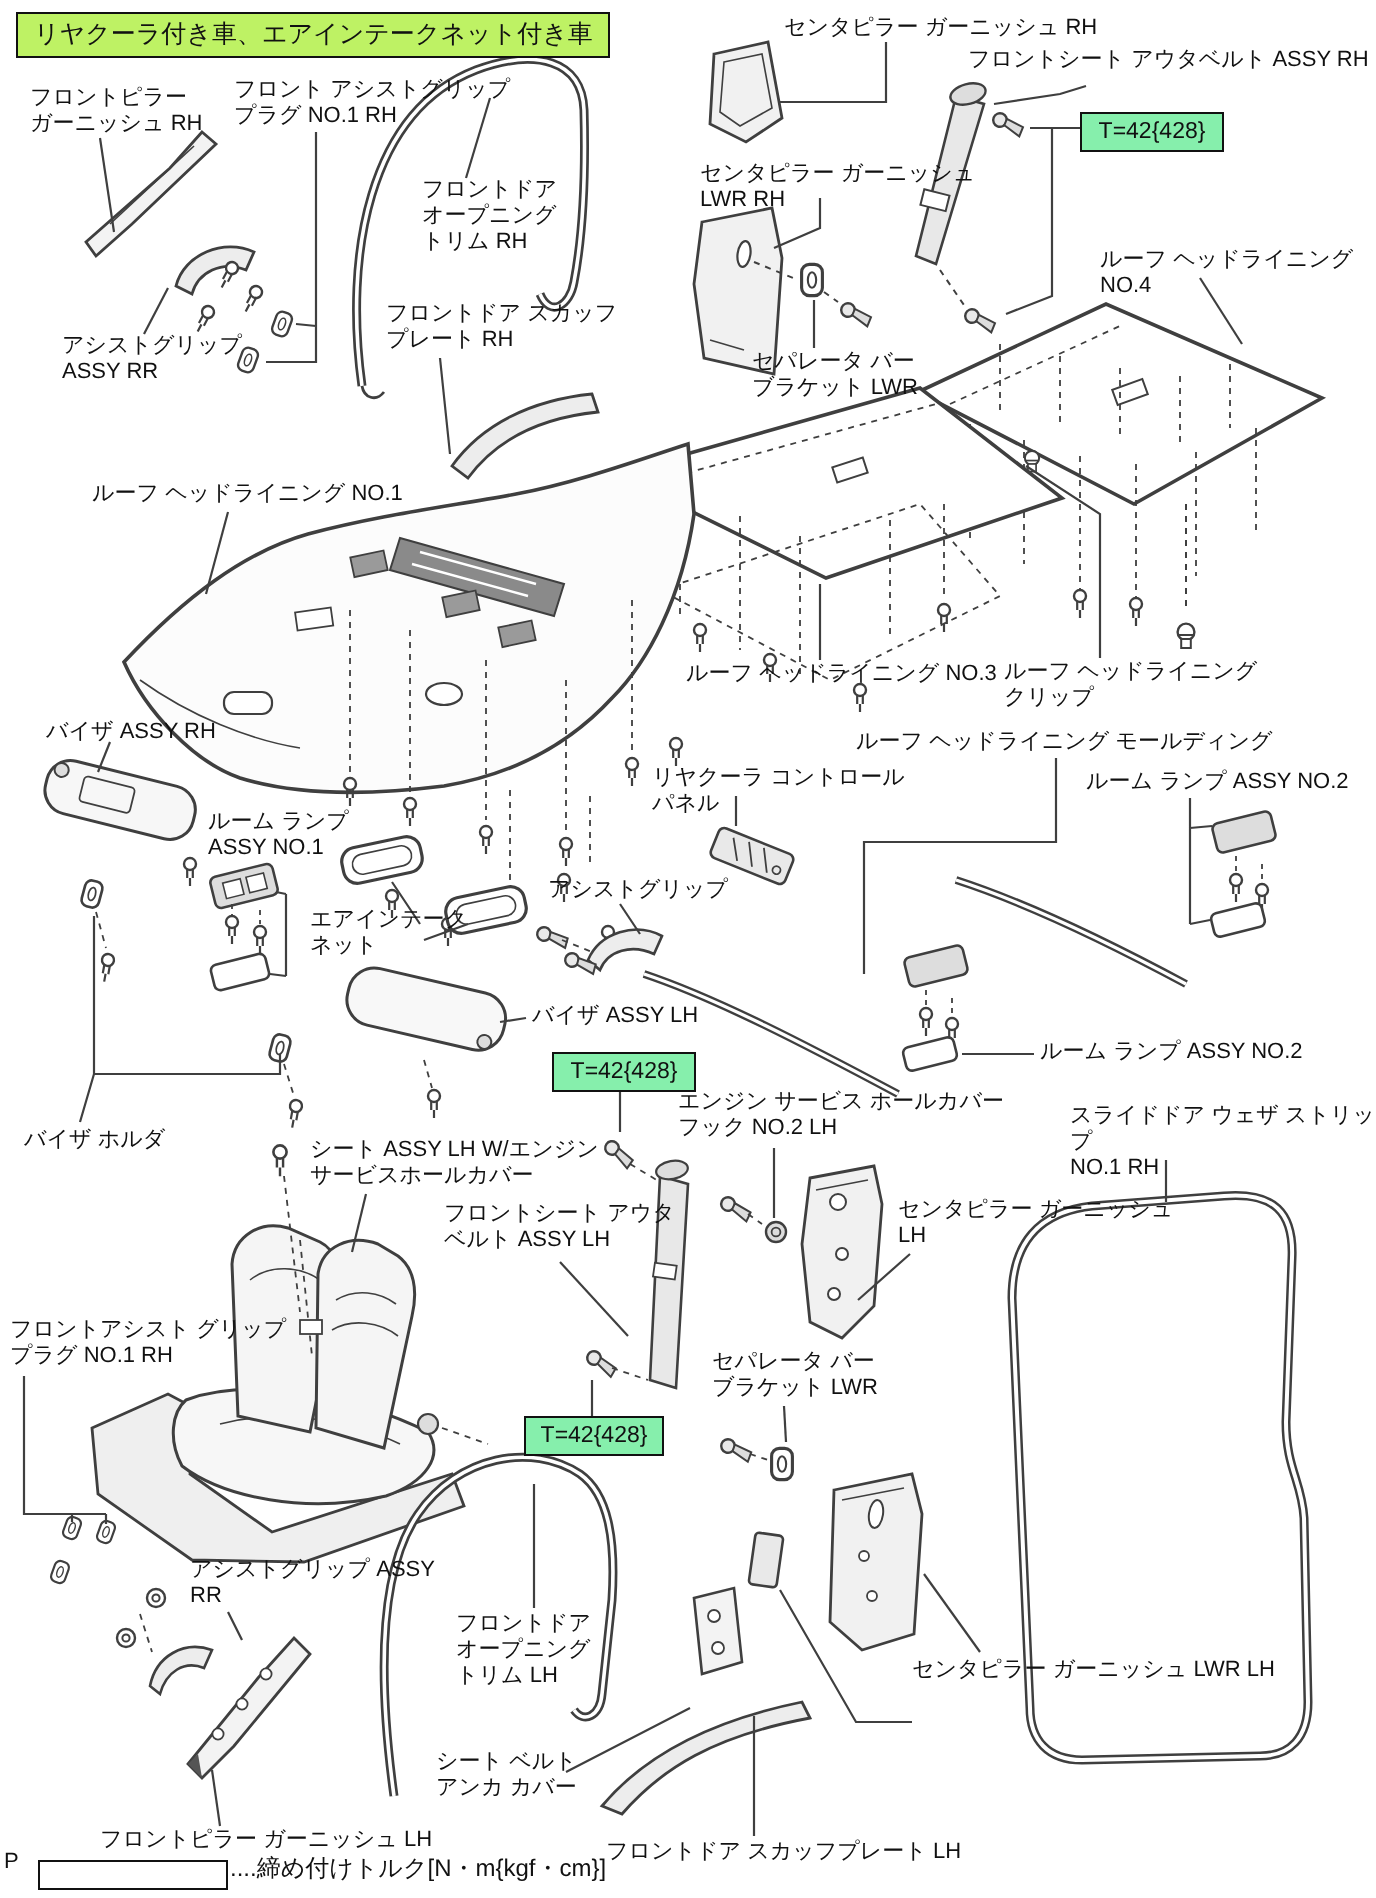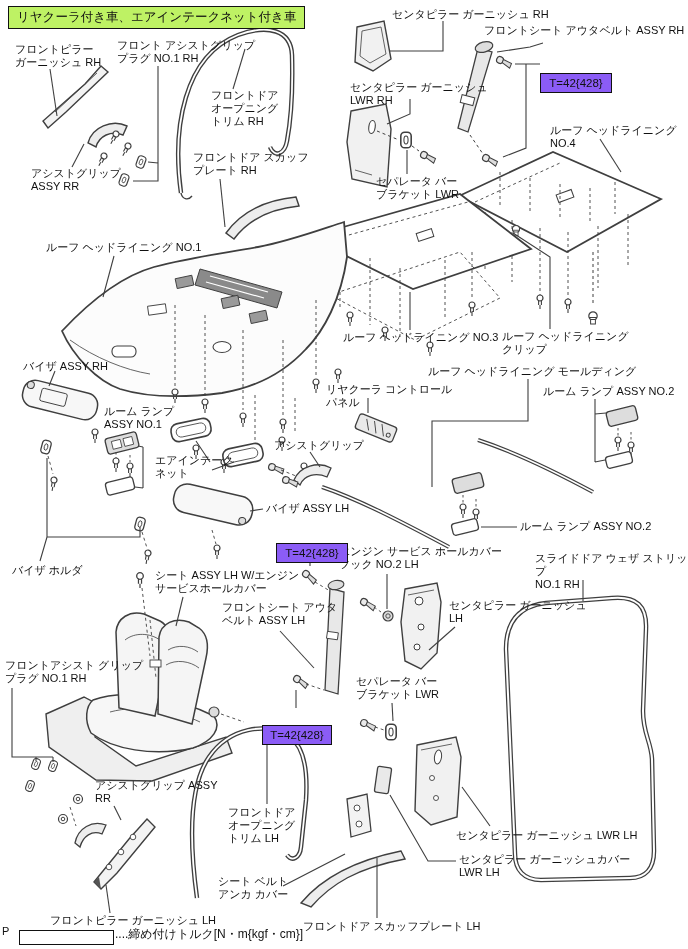--- a/index.html
+++ b/index.html
@@ -2,22 +2,22 @@
 <html><head>
 <meta charset="utf-8">
 <style>
   html,body{margin:0;padding:0;background:#fff;}
   .canvas{position:relative;width:688px;height:949px;background:#ffffff;
           font-family:"Liberation Sans",sans-serif;color:#111;overflow:hidden;}
   .art{position:absolute;left:0;top:0;}
   .lbl{position:absolute;font-size:11px;line-height:13px;white-space:pre-line;color:#111;}
   .hdr{position:absolute;left:8px;top:6px;border:1.5px solid #111;padding:2px 8px;
        font-size:12.5px;background:#bef264;white-space:nowrap;}
-  .tbox{position:absolute;border:1.5px solid #111;background:#8b5cf6;font-size:11.5px;
-        display:flex;align-items:center;justify-content:center;margin-top:17px;}
+  .tbox{position:absolute;border:1.5px solid #111;background:#86efac;font-size:11.5px;
+        display:flex;align-items:center;justify-content:center;}
   .legendbox{position:absolute;left:19px;top:930px;width:93px;height:13px;
              border:1.2px solid #111;background:#fff;}
   .pmark{position:absolute;left:2px;top:925px;font-size:11px;}
   .legendtxt{position:absolute;left:115px;top:926px;font-size:12px;white-space:nowrap;}
 </style>
 </head>
 <body>
 
 <div class="canvas">
 
@@ -430,22 +430,20 @@
   <div class="lbl" style="left:356px;top:675px">セパレータ バー
 ブラケット LWR</div>
   <div class="lbl" style="left:95px;top:779px">アシストグリップ ASSY
 RR</div>
   <div class="lbl" style="left:228px;top:806px">フロントドア
 オープニング
 トリム LH</div>
   <div class="lbl" style="left:218px;top:875px">シート ベルト
 アンカ カバー</div>
   <div class="lbl" style="left:456px;top:829px">センタピラー ガーニッシュ LWR LH</div>
-  <div class="lbl" style="left:459px;top:853px">センタピラー ガーニッシュカバー
-LWR LH</div>
   <div class="lbl" style="left:50px;top:914px">フロントピラー ガーニッシュ LH</div>
   <div class="lbl" style="left:303px;top:920px">フロントドア スカッフプレート LH</div>
 
   <div class="tbox" style="left:540px;top:56px;width:70px;height:18px">T=42{428}</div>
   <div class="tbox" style="left:276px;top:526px;width:70px;height:18px">T=42{428}</div>
   <div class="tbox" style="left:262px;top:708px;width:68px;height:18px">T=42{428}</div>
 
   <div class="pmark">P</div>
   <div class="legendbox"></div>
   <div class="legendtxt">....締め付けトルク[N・m{kgf・cm}]</div>

